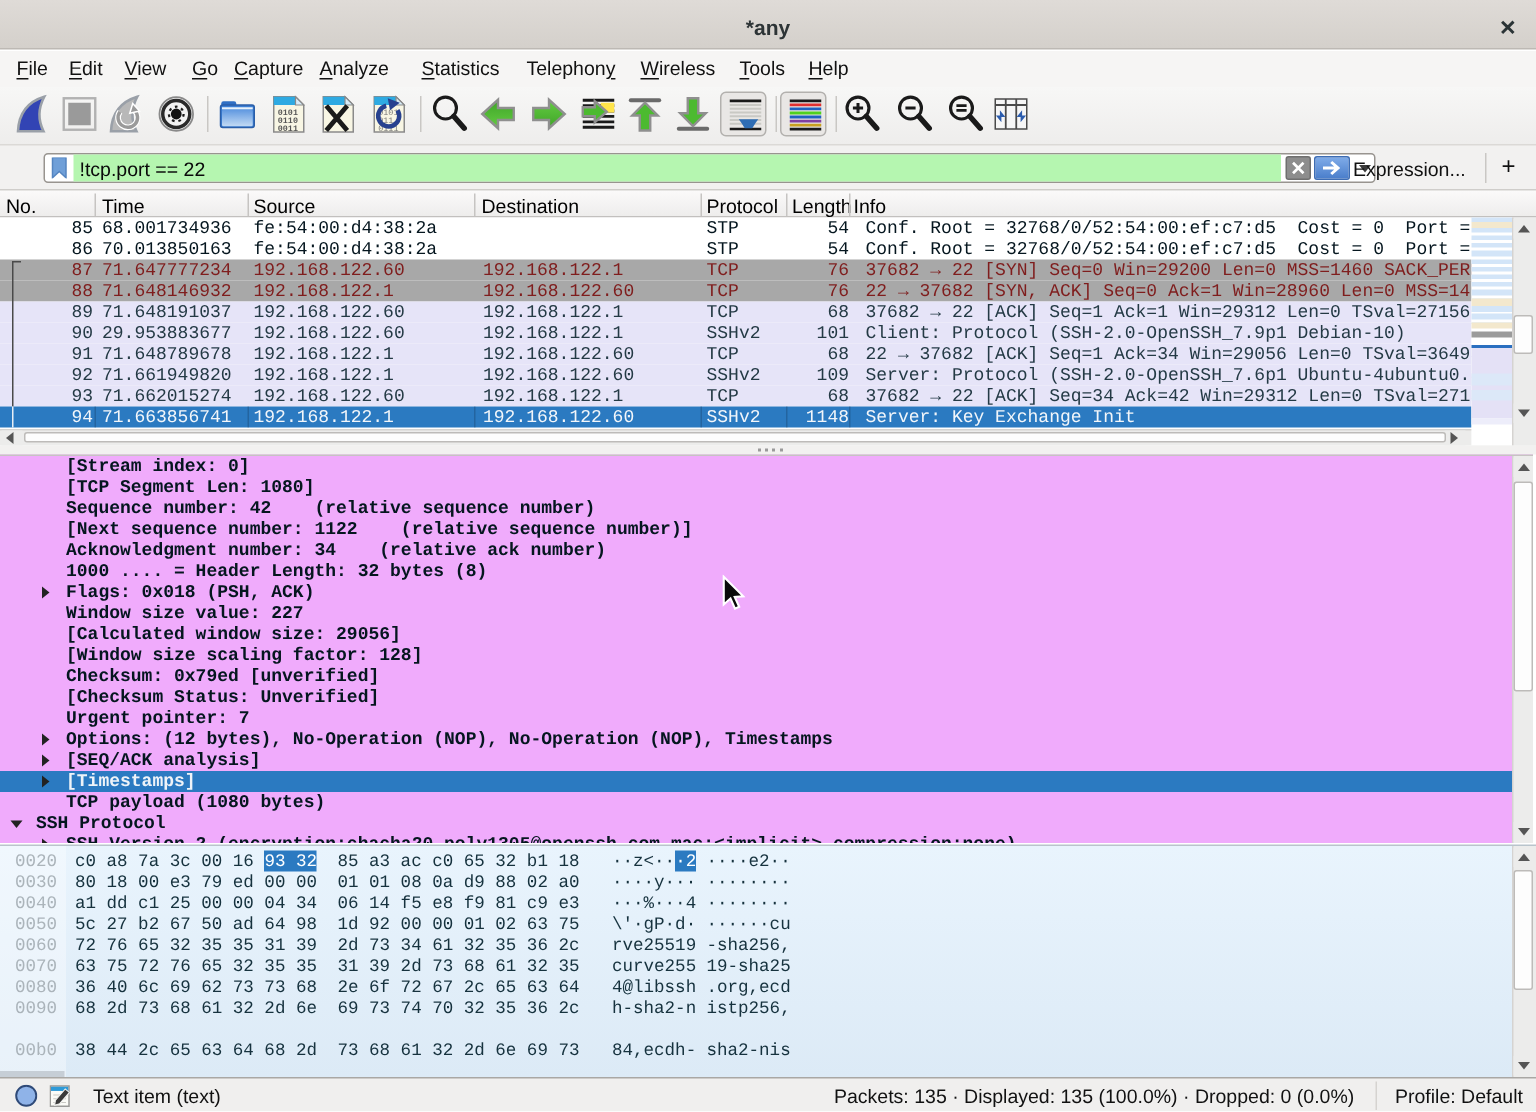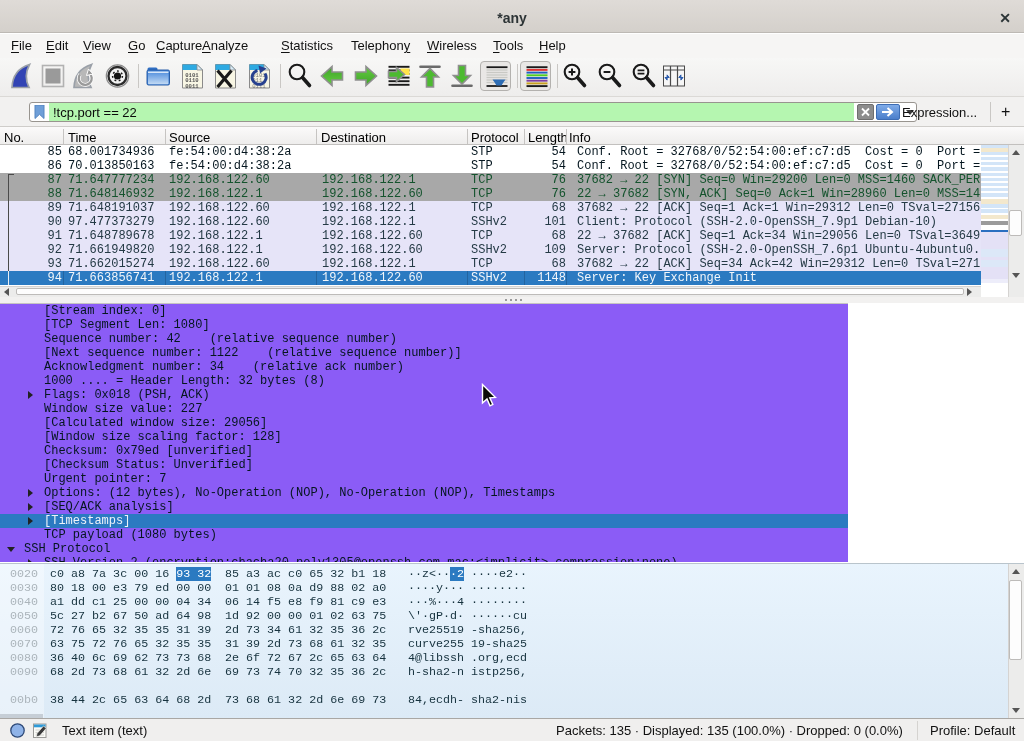--- a/index.html
+++ b/index.html
@@ -43,39 +43,39 @@
 .prow { position:absolute; left:0; width:981px; height:14px; font-family:"Liberation Mono",monospace; font-size:12px; line-height:14px; white-space:pre; overflow:hidden; }
 .prow span { position:absolute; top:0px; }
 .c-no { left:0; width:62px; text-align:right; }
 .c-time { left:68px; }
 .c-src { left:169px; }
 .c-dst { left:322px; }
 .c-proto { left:471px; }
 .c-len { left:505px; width:61px; text-align:right; }
 .c-info { left:577px; }
 .rw { background:#fff; color:#05161f; }
-.rg { background:#a8a8a8; color:#14532d;text-decoration:underline; }
+.rg { background:#a8a8a8; color:#7f1d1d;text-decoration:underline; }
 .rl { background:#e6e4f8; color:#243a45; }
 .rs { background:#2b7ac1; color:#f2f6fa; }
 
 #minimap { position:absolute; left:981px; top:19px; width:27px; height:152px; background:#fff;}
 .sbv { position:absolute; width:16px; background:#ececeb; border-left:1px solid #d5d3d1; }
 .sbh { position:absolute; height:11px; background:#ececeb; border-top:1px solid #d5d3d1; }
 .sbbtn { position:absolute; width:14px; height:13px; background:#ececeb; }
 .arrow-up { width:0;height:0;border-left:4px solid transparent;border-right:4px solid transparent;border-bottom:5px solid #555; position:absolute; left:3px; top:4px;}
 .arrow-dn { width:0;height:0;border-left:4px solid transparent;border-right:4px solid transparent;border-top:5px solid #555; position:absolute; left:3px; top:4px;}
 .arrow-lf { width:0;height:0;border-top:4px solid transparent;border-bottom:4px solid transparent;border-right:5px solid #555; position:absolute; left:3px; top:1px;}
 .arrow-rt { width:0;height:0;border-top:4px solid transparent;border-bottom:4px solid transparent;border-left:5px solid #555; position:absolute; left:4px; top:1px;}
 .thumb { position:absolute; background:#fdfdfd; border:1px solid #bdbbb9; border-radius:2px; }
 
 #split1 { position:absolute; left:0; top:297px; width:1024px; height:6px; background:#f2f1f0; }
 #split1 .dots { position:absolute; left:505px; top:2px; width:18px; height:2px;
   background:repeating-linear-gradient(90deg,#9a9a9a 0 2px,transparent 2px 5px); }
 
-#details { position:absolute; left:0; top:303px; width:848px; height:259px; background:#8b5cf6; border-top:1px solid #c6c4c2; overflow:hidden;}
+#details { position:absolute; left:0; top:303px; width:1022px; height:259px; background:#f0abfc; border-top:1px solid #c6c4c2; overflow:hidden;font-weight:bold;}
 .dline { position:absolute; left:0; width:1008px; height:14px; font-family:"Liberation Mono",monospace; font-size:12px; line-height:14px; color:#05161f; white-space:pre; }
 .dsel { background:#2b7ac1; color:#eef3f8; }
 .tri { position:absolute; width:0; height:0; border-top:4px solid transparent; border-bottom:4px solid transparent; border-left:5px solid #222; top:3px; }
 .trid { position:absolute; width:0; height:0; border-left:4px solid transparent; border-right:4px solid transparent; border-top:5px solid #222; top:5px; }
 
 #hexpane { position:absolute; left:0; top:563px; width:1024px; height:155px; background:linear-gradient(#e9f4fd,#dceaf6); border-top:1px solid #b9c4cc; overflow:hidden; }
 .hline { position:absolute; left:0; width:1008px; height:14px; font-family:"Liberation Mono",monospace; font-size:11.7px; line-height:14px; white-space:pre; color:#16323e; }
 .hoff { color:#7e8c96; }
 .hsel { background:#2b7ac1; color:#fff; }
 
@@ -83,21 +83,21 @@
 </style>
 </head>
 <body>
 <div id="titlebar"><span class="title">*any</span><span class="close">✕</span></div>
 <div id="menubar">
     <span style="left:11px"><u>F</u>ile</span>
     <span style="left:46px"><u>E</u>dit</span>
     <span style="left:83px"><u>V</u>iew</span>
     <span style="left:128px"><u>G</u>o</span>
     <span style="left:156px"><u>C</u>apture</span>
-    <span style="left:202px"><u>A</u>nalyze</span>
+    <span style="left:213px"><u>A</u>nalyze</span>
     <span style="left:281px"><u>S</u>tatistics</span>
     <span style="left:351px">Telephon<u>y</u></span>
     <span style="left:427px"><u>W</u>ireless</span>
     <span style="left:493px"><u>T</u>ools</span>
     <span style="left:539px"><u>H</u>elp</span>
   </div>
 <div id="toolbar">
     <svg style="left:10px" width="26" height="26" viewBox="0 0 26 26">
       <path d="M2 24.5 C2.5 13.5 8 5 19.5 1.5 C15 10 15.5 17.5 19 24.5 Z" fill="#3244b4" stroke="#9aa0a8" stroke-width="1.7"></path>
     </svg>
@@ -289,21 +289,21 @@
     <span style="left:528px">Length</span>
       <div class="hsep" style="left:566px"></div>
     <span style="left:569px">Info</span>
   </div>
   <div id="prows">
       <div class="prow rw" style="top:19px"><span class="c-no">85</span><span class="c-time">68.001734936</span><span class="c-src">fe:54:00:d4:38:2a</span><span class="c-dst"></span><span class="c-proto">STP</span><span class="c-len">54</span><span class="c-info">Conf. Root = 32768/0/52:54:00:ef:c7:d5  Cost = 0  Port = 0x8001</span></div>
       <div class="prow rw" style="top:33px"><span class="c-no">86</span><span class="c-time">70.013850163</span><span class="c-src">fe:54:00:d4:38:2a</span><span class="c-dst"></span><span class="c-proto">STP</span><span class="c-len">54</span><span class="c-info">Conf. Root = 32768/0/52:54:00:ef:c7:d5  Cost = 0  Port = 0x8001</span></div>
       <div class="prow rg" style="top:47px"><span class="c-no">87</span><span class="c-time">71.647777234</span><span class="c-src">192.168.122.60</span><span class="c-dst">192.168.122.1</span><span class="c-proto">TCP</span><span class="c-len">76</span><span class="c-info">37682 → 22 [SYN] Seq=0 Win=29200 Len=0 MSS=1460 SACK_PERM=1</span></div>
       <div class="prow rg" style="top:61px"><span class="c-no">88</span><span class="c-time">71.648146932</span><span class="c-src">192.168.122.1</span><span class="c-dst">192.168.122.60</span><span class="c-proto">TCP</span><span class="c-len">76</span><span class="c-info">22 → 37682 [SYN, ACK] Seq=0 Ack=1 Win=28960 Len=0 MSS=1460</span></div>
       <div class="prow rl" style="top:75px"><span class="c-no">89</span><span class="c-time">71.648191037</span><span class="c-src">192.168.122.60</span><span class="c-dst">192.168.122.1</span><span class="c-proto">TCP</span><span class="c-len">68</span><span class="c-info">37682 → 22 [ACK] Seq=1 Ack=1 Win=29312 Len=0 TSval=2715660</span></div>
-      <div class="prow rl" style="top:89px"><span class="c-no">90</span><span class="c-time">97.477373279</span><span class="c-src">192.168.122.60</span><span class="c-dst">192.168.122.1</span><span class="c-proto">SSHv2</span><span class="c-len">101</span><span class="c-info">Client: Protocol (SSH-2.0-OpenSSH_7.9p1 Debian-10)</span></div>
+      <div class="prow rl" style="top:89px"><span class="c-no">90</span><span class="c-time">29.953883677</span><span class="c-src">192.168.122.60</span><span class="c-dst">192.168.122.1</span><span class="c-proto">SSHv2</span><span class="c-len">101</span><span class="c-info">Client: Protocol (SSH-2.0-OpenSSH_7.9p1 Debian-10)</span></div>
       <div class="prow rl" style="top:103px"><span class="c-no">91</span><span class="c-time">71.648789678</span><span class="c-src">192.168.122.1</span><span class="c-dst">192.168.122.60</span><span class="c-proto">TCP</span><span class="c-len">68</span><span class="c-info">22 → 37682 [ACK] Seq=1 Ack=34 Win=29056 Len=0 TSval=364953</span></div>
       <div class="prow rl" style="top:117px"><span class="c-no">92</span><span class="c-time">71.661949820</span><span class="c-src">192.168.122.1</span><span class="c-dst">192.168.122.60</span><span class="c-proto">SSHv2</span><span class="c-len">109</span><span class="c-info">Server: Protocol (SSH-2.0-OpenSSH_7.6p1 Ubuntu-4ubuntu0.3)</span></div>
       <div class="prow rl" style="top:131px"><span class="c-no">93</span><span class="c-time">71.662015274</span><span class="c-src">192.168.122.60</span><span class="c-dst">192.168.122.1</span><span class="c-proto">TCP</span><span class="c-len">68</span><span class="c-info">37682 → 22 [ACK] Seq=34 Ack=42 Win=29312 Len=0 TSval=27156</span></div>
       <div class="prow rs" style="top:145px"><span class="c-no">94</span><span class="c-time">71.663856741</span><span class="c-src">192.168.122.1</span><span class="c-dst">192.168.122.60</span><span class="c-proto">SSHv2</span><span class="c-len">1148</span><span class="c-info">Server: Key Exchange Init</span></div>
       <div style="position:absolute;left:8px;top:48px;width:6px;height:1px;background:#4a4a4a;z-index:3"></div>
       <div style="position:absolute;left:8px;top:48px;width:1px;height:97px;background:#4a4a4a;z-index:3"></div>
       <div style="position:absolute;left:8px;top:145px;width:1px;height:14px;background:#e8eef5;z-index:3"></div>
       <div class="sbh" style="left:0;top:160px;width:981px"></div>
       <div class="sbbtn" style="left:1px;top:161px;height:10px">
         <div class="arrow-lf"></div>

